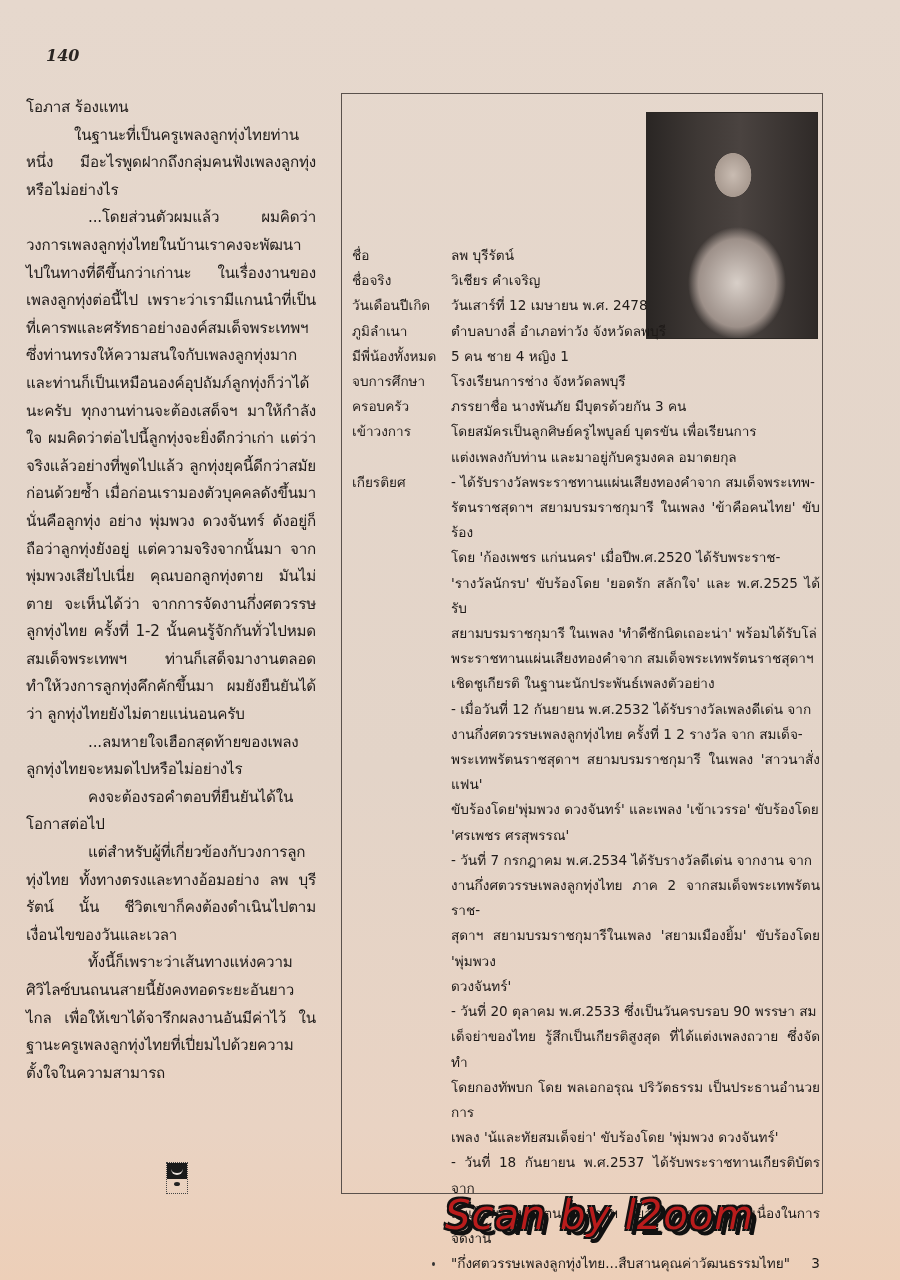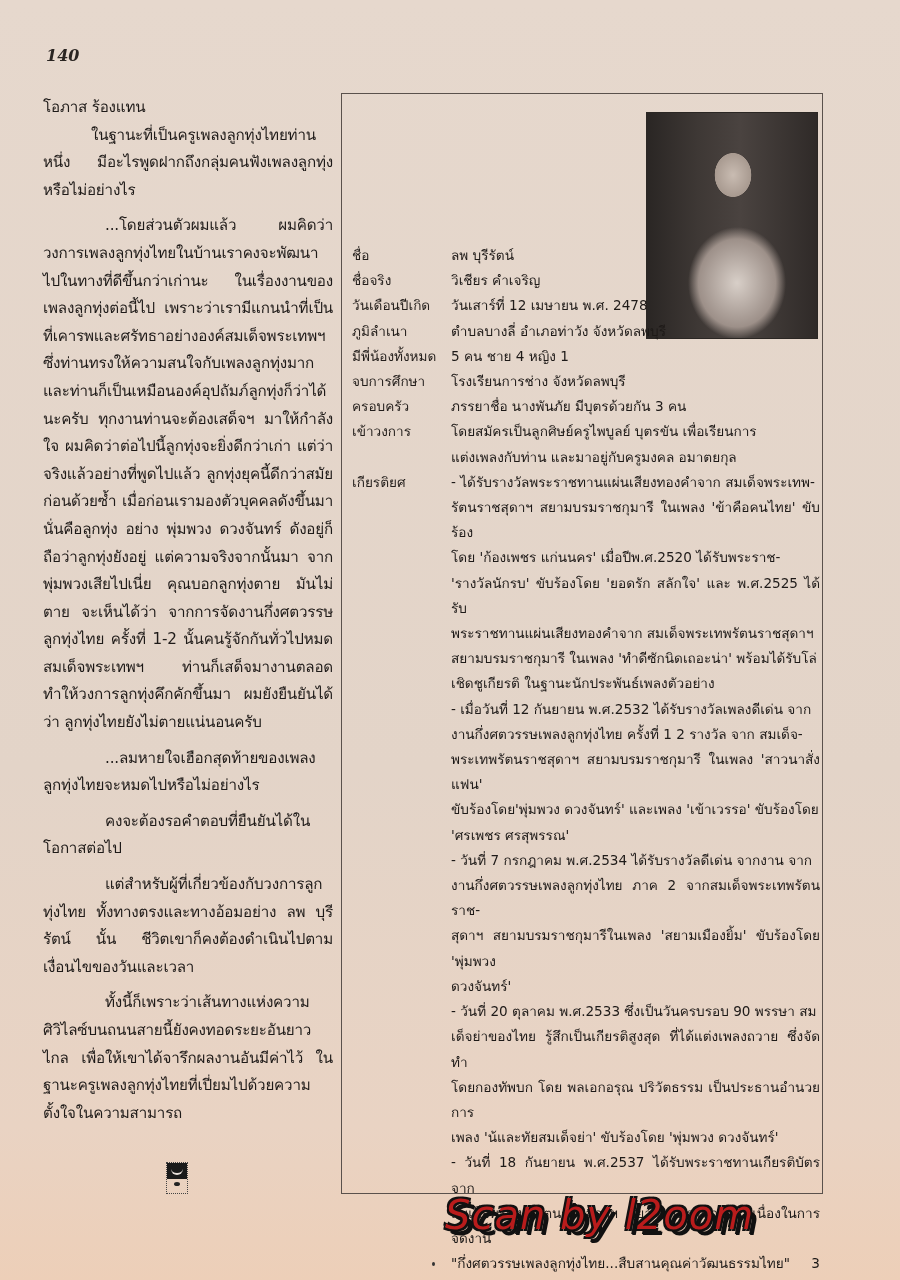--- a/index.html
+++ b/index.html
@@ -6,27 +6,27 @@
     body {
       width: 900px; height: 1280px; overflow: hidden; position: relative;
       background: linear-gradient(180deg, #e6d8cd 0%, #e3d4c8 60%, #e9d3c3 88%, #edcfb8 100%);
       font-family: "DejaVu Sans", sans-serif; color: #1e1a18;
     }
     .page-number {
       position: absolute; left: 46px; top: 46px;
       font-family: "DejaVu Serif", serif; font-weight: bold; font-size: 16px; color: #2a2522; font-style: italic;
     }
     .left-col {
-      position: absolute; left: 43px; top: 94px; width: 290px;
+      position: absolute; left: 26px; top: 94px; width: 290px;
       font-size: 15.2px; line-height: 27.6px; letter-spacing: -0.2px;
     }
     .left-col p { margin: 0; text-align: justify; }
     .left-col .q { }
     .left-col .ind { text-indent: 48px; }
-    .left-col .ind-s { text-indent: 62px; margin-top: 8px; }
+    .left-col .ind-s { text-indent: 62px; }
     .info-box {
       position: absolute; left: 341px; top: 93px; width: 482px; height: 1101px;
       border: 1.5px solid #5a514c; box-sizing: border-box;
     }
     .photo {
       position: absolute; left: 646px; top: 112px; width: 170px; height: 225px;
       background:
         radial-gradient(ellipse 30px 36px at 86px 62px, #c9bcb2 0%, #a89a90 60%, transparent 62%),
         radial-gradient(ellipse 70px 80px at 90px 170px, #d8cfc8 0%, #9d9089 55%, transparent 70%),
         linear-gradient(90deg, #2a2624 0%, #3e3835 30%, #4a4340 55%, #2f2a28 100%);
@@ -126,22 +126,22 @@
         <div>แต่งเพลงกับท่าน และมาอยู่กับครูมงคล อมาตยกุล</div>
       </div>
     </div>
     <div class="row">
       <div class="k">เกียรติยศ</div>
       <div class="v">
         <div>- ได้รับรางวัลพระราชทานแผ่นเสียงทองคำจาก  สมเด็จพระเทพ-</div>
         <div>รัตนราชสุดาฯ สยามบรมราชกุมารี ในเพลง 'ข้าคือคนไทย' ขับร้อง</div>
         <div>โดย 'ก้องเพชร  แก่นนคร' เมื่อปีพ.ศ.2520 ได้รับพระราช-</div>
         <div>'รางวัลนักรบ' ขับร้องโดย 'ยอดรัก สลักใจ' และ พ.ศ.2525 ได้รับ</div>
+        <div>สยามบรมราชกุมารี ในเพลง  'ทำดีซักนิดเถอะน่า'  พร้อมได้รับโล่</div>
         <div>พระราชทานแผ่นเสียงทองคำจาก  สมเด็จพระเทพรัตนราชสุดาฯ</div>
-        <div>สยามบรมราชกุมารี ในเพลง  'ทำดีซักนิดเถอะน่า'  พร้อมได้รับโล่</div>
         <div>เชิดชูเกียรติ ในฐานะนักประพันธ์เพลงตัวอย่าง</div>
         <div>- เมื่อวันที่ 12 กันยายน พ.ศ.2532 ได้รับรางวัลเพลงดีเด่น จาก</div>
         <div>งานกึ่งศตวรรษเพลงลูกทุ่งไทย ครั้งที่  1  2  รางวัล  จาก  สมเด็จ-</div>
         <div>พระเทพรัตนราชสุดาฯ สยามบรมราชกุมารี ในเพลง 'สาวนาสั่งแฟน'</div>
         <div>ขับร้องโดย'พุ่มพวง  ดวงจันทร์'  และเพลง  'เข้าเวรรอ'  ขับร้องโดย</div>
         <div>'ศรเพชร ศรสุพรรณ'</div>
         <div>- วันที่ 7 กรกฎาคม พ.ศ.2534 ได้รับรางวัลดีเด่น จากงาน จาก</div>
         <div>งานกึ่งศตวรรษเพลงลูกทุ่งไทย ภาค 2 จากสมเด็จพระเทพรัตนราช-</div>
         <div>สุดาฯ สยามบรมราชกุมารีในเพลง 'สยามเมืองยิ้ม' ขับร้องโดย 'พุ่มพวง</div>
         <div>ดวงจันทร์'</div>

